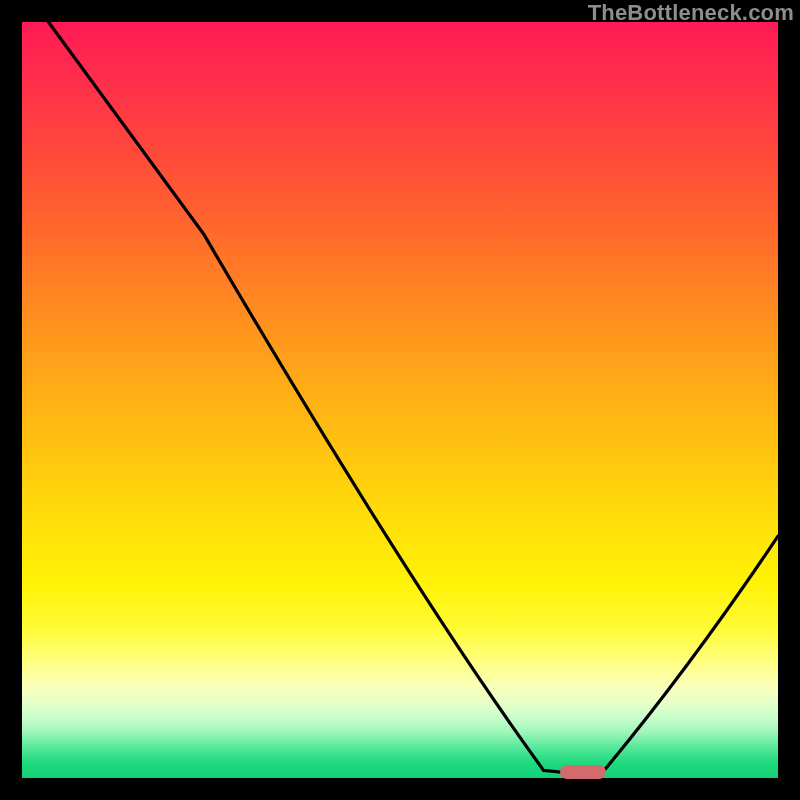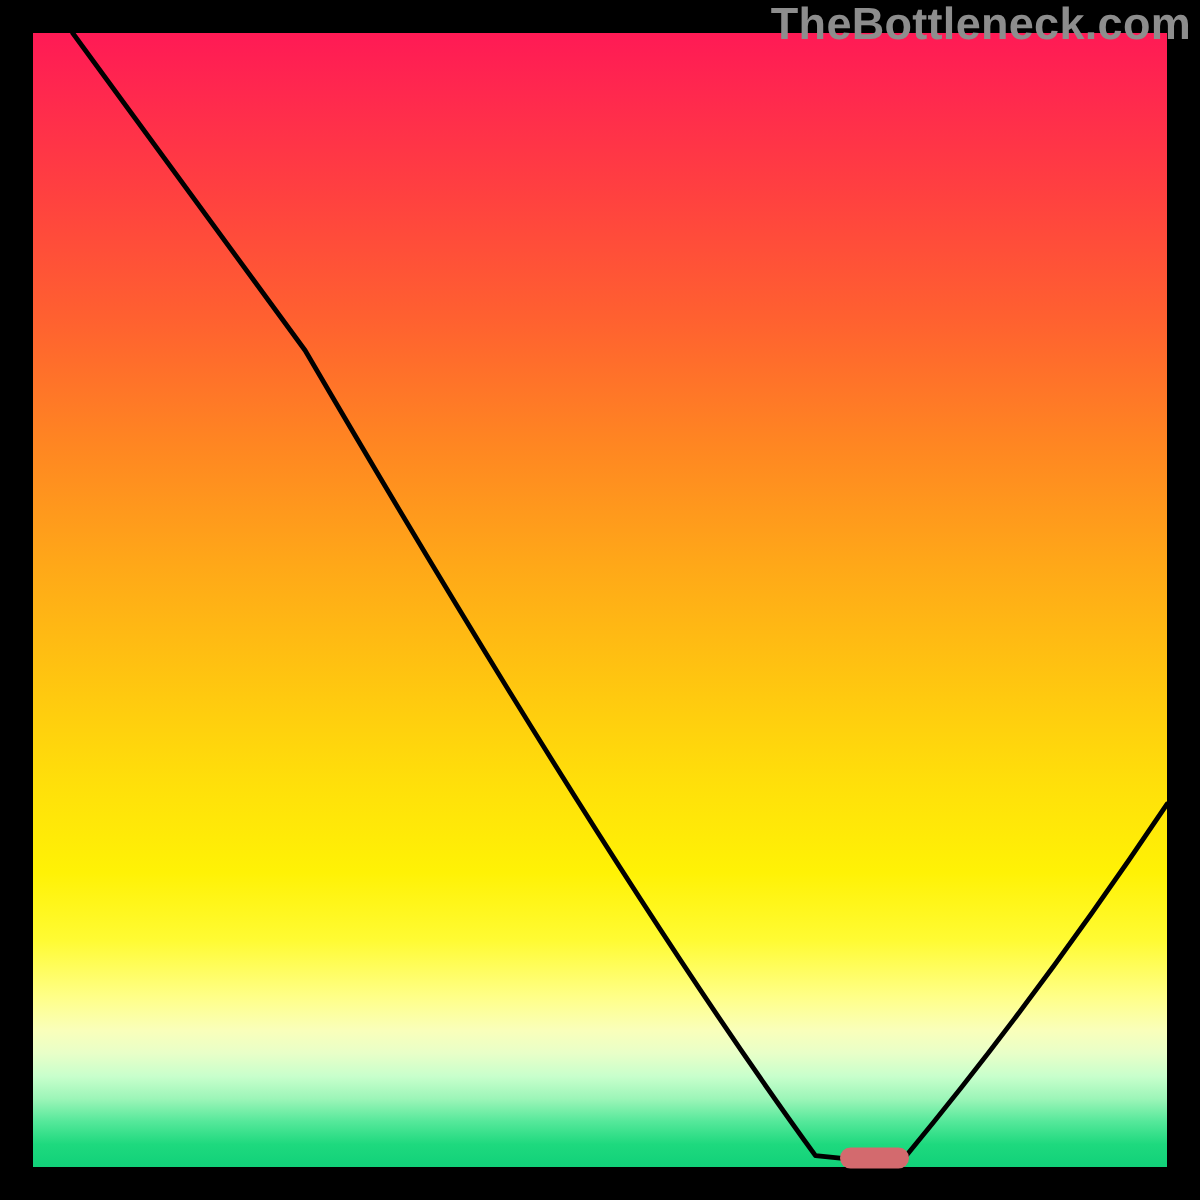--- a/index.html
+++ b/index.html
@@ -50,21 +50,21 @@
     left: 0;
     top: 0;
     width: 756px;
     height: 756px;
   }
   .watermark {
     position: absolute;
     top: 0px;
     right: 6px;
     color: #8d8d8d;
-    font-size: 30px;
+    font-size: 22px;
     font-weight: 600;
     letter-spacing: 0.2px;
   }
   .marker {
     position: absolute;
     width: 46px;
     height: 14px;
     border-radius: 8px;
     background: #d36a6e;
     transform: translate(-50%, -50%);

